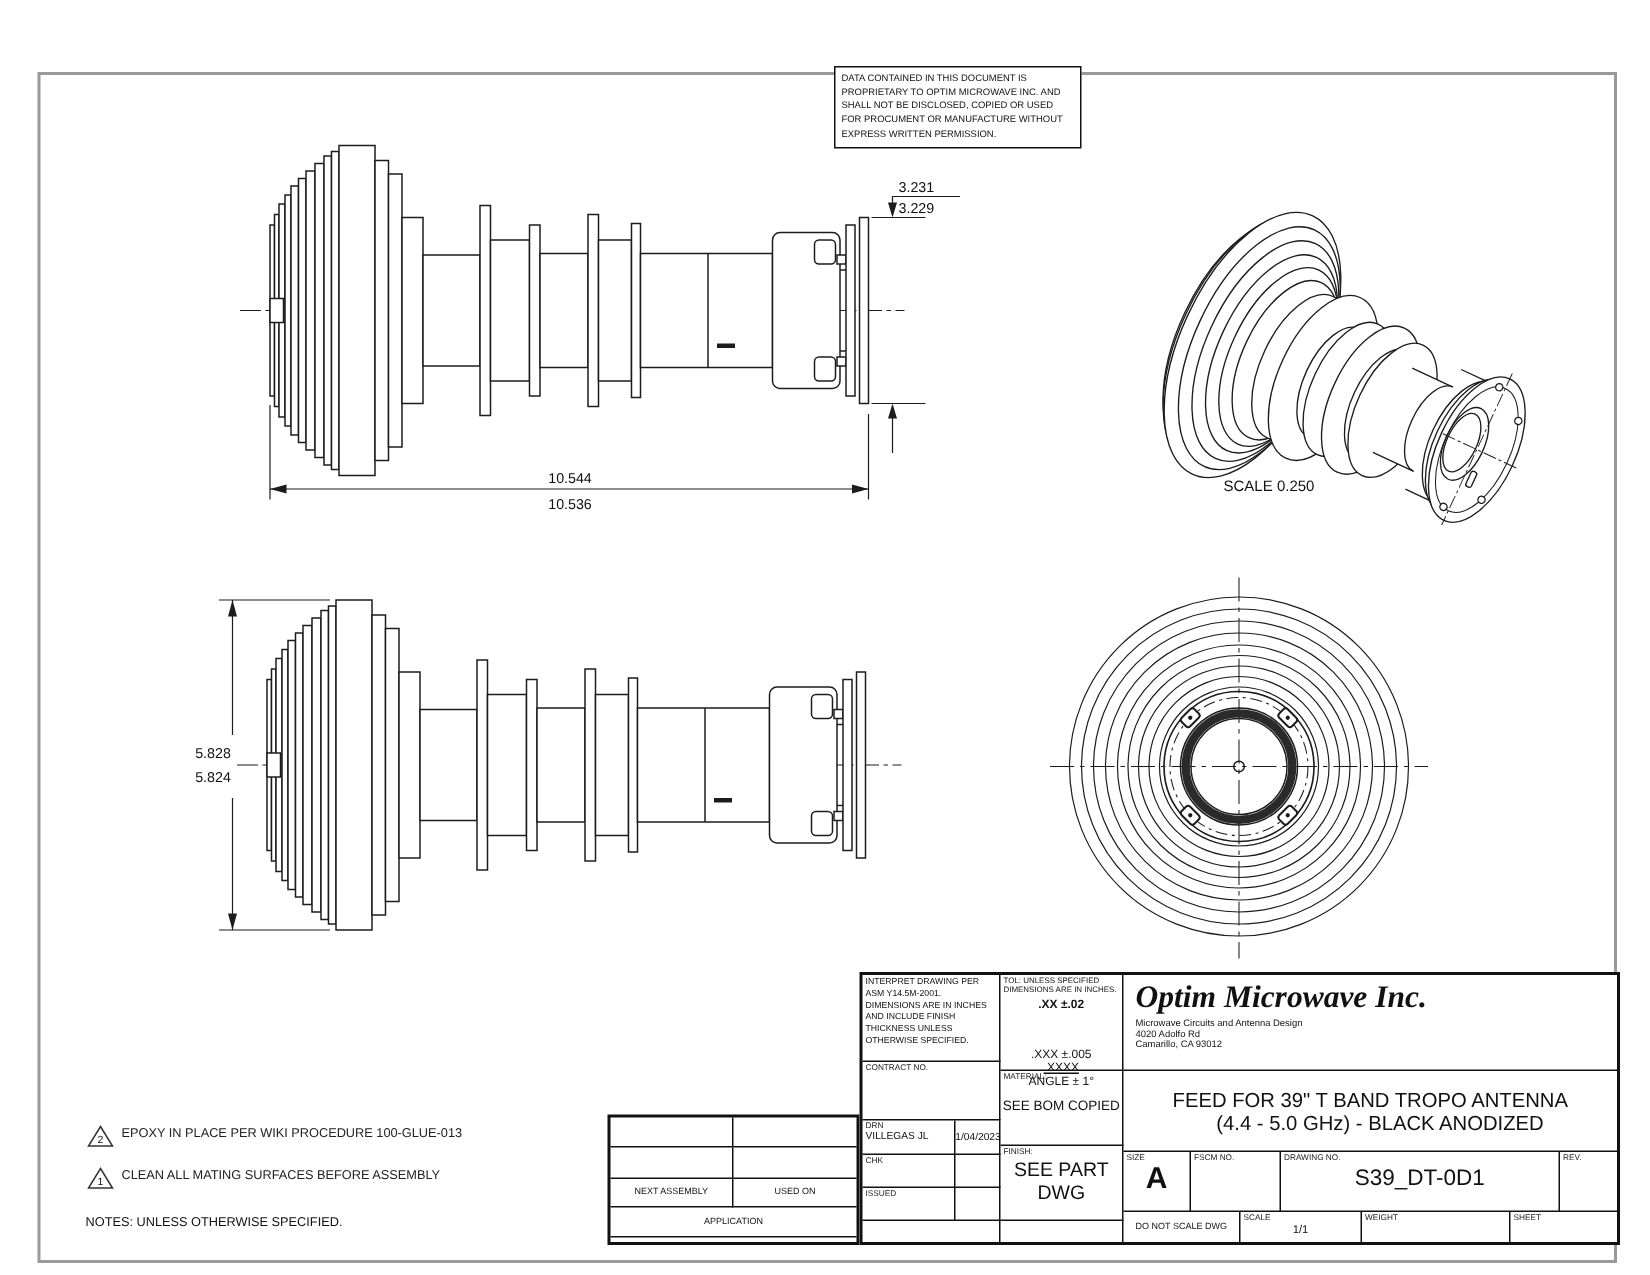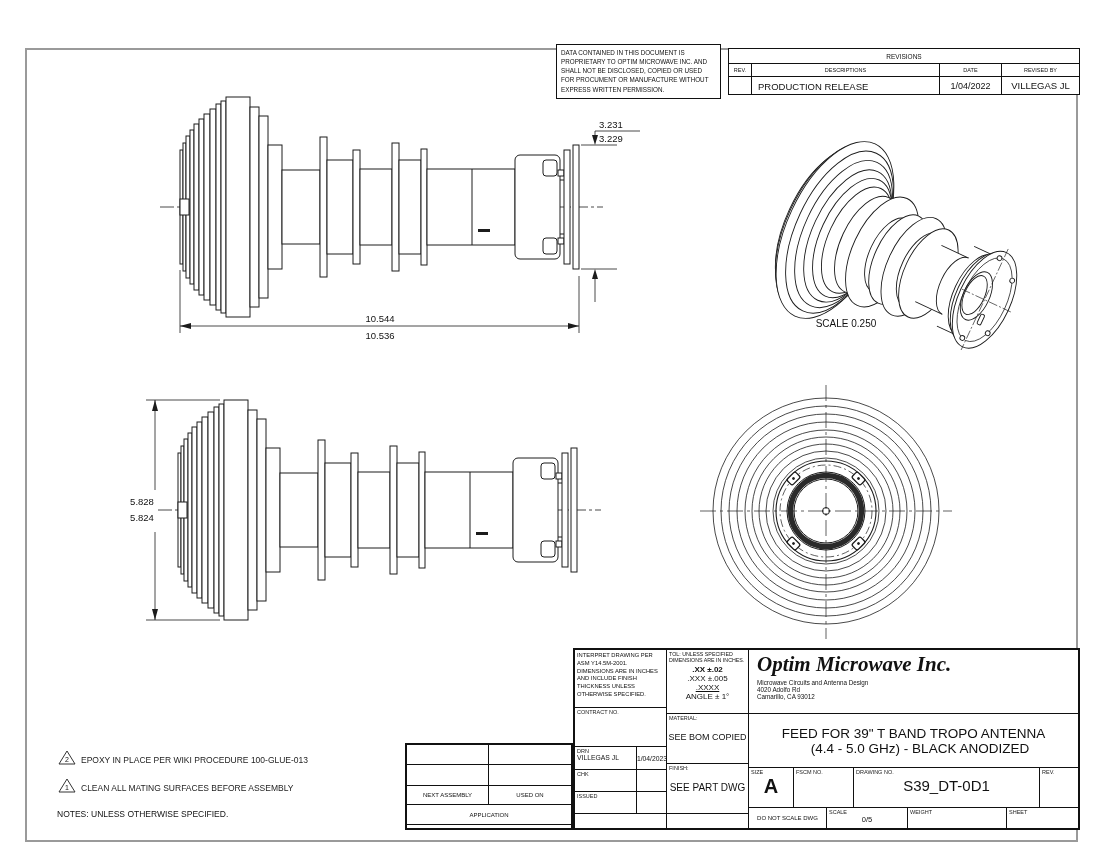--- a/index.html
+++ b/index.html
@@ -6,42 +6,31 @@
   #canvas{position:relative;width:1100px;height:850px;background:#fff;overflow:hidden;
           font-family:"Liberation Sans",sans-serif;color:#111;}
   .abs{position:absolute;}
   .box{position:absolute;border:1px solid #111;box-sizing:border-box;background:#fff;}
   .cell{position:absolute;box-sizing:border-box;}
   .lbl{font-size:5.5px;color:#222;padding:1px 0 0 2px;line-height:1.1;}
   .val-c{display:flex;align-items:center;justify-content:center;text-align:center;}
   svg text{font-family:"Liberation Sans",sans-serif;fill:#111;}
   .sheet-border{position:absolute;left:25px;top:48px;width:1053px;height:794px;
                 border:2px solid #9a9a9a;box-sizing:border-box;}
-  .note-row{position:absolute;display:flex;align-items:flex-end;gap:5px;font-size:8.5px;color:#222;}
+  .note-row{position:absolute;display:flex;align-items:flex-start;gap:5px;font-size:8.5px;color:#222;}
 </style>
 </head>
 <body>
 
 <div id="canvas">
 
   <div class="sheet-border"></div>
 
   <div class="box" style="left:556px;top:44px;width:165px;height:55px;padding:3px 4px;font-size:6.3px;line-height:1.45;">DATA CONTAINED IN THIS DOCUMENT IS PROPRIETARY TO OPTIM MICROWAVE INC. AND SHALL NOT BE DISCLOSED, COPIED OR USED FOR PROCUMENT OR MANUFACTURE WITHOUT EXPRESS WRITTEN PERMISSION.</div>
 
-  <div class="box" style="left:728px;top:48px;width:352px;height:47px;">
-    <div class="cell val-c" style="left:0;top:0;width:350px;height:15px;border-bottom:1px solid #111;font-size:6.5px;">REVISIONS</div>
-    <div class="cell val-c" style="left:0;top:15px;width:22px;height:13px;border-bottom:1px solid #111;font-size:5.5px;">REV.</div>
-    <div class="cell val-c" style="left:22px;top:15px;width:188px;height:13px;border-left:1px solid #111;border-bottom:1px solid #111;font-size:5.5px;">DESCRIPTIONS</div>
-    <div class="cell val-c" style="left:210px;top:15px;width:62px;height:13px;border-left:1px solid #111;border-bottom:1px solid #111;font-size:5.5px;">DATE</div>
-    <div class="cell val-c" style="left:272px;top:15px;width:78px;height:13px;border-left:1px solid #111;border-bottom:1px solid #111;font-size:5.5px;">REVISED BY</div>
-    <div class="cell" style="left:0;top:28px;width:22px;height:17px;"></div>
-    <div class="cell" style="left:22px;top:28px;width:188px;height:17px;border-left:1px solid #111;font-size:9.5px;padding:4px 0 0 6px;">PRODUCTION RELEASE</div>
-    <div class="cell val-c" style="left:210px;top:28px;width:62px;height:17px;border-left:1px solid #111;font-size:9px;">1/04/2022</div>
-    <div class="cell val-c" style="left:272px;top:28px;width:78px;height:17px;border-left:1px solid #111;font-size:9.5px;">VILLEGAS JL</div>
-  </div>
 
   <svg class="abs" style="left:135px;top:80px;" width="520" height="275" viewBox="0 0 520 275">
     <g id="part-side">
       <line x1="25" y1="127" x2="468" y2="127" stroke="#1c1c1c" stroke-width="0.8" stroke-dasharray="14 3 3 3"></line>
       <g fill="#fff" stroke="#1c1c1c" stroke-width="1">
         <rect x="45" y="70" width="3" height="114"></rect>
           <rect x="48" y="63" width="3" height="128"></rect>
         <rect x="51" y="56" width="4" height="142"></rect>
           <rect x="55" y="50" width="4" height="154"></rect>
         <rect x="59" y="44" width="5" height="166"></rect>
@@ -224,21 +213,21 @@
   </div>
 
   <div class="box" style="left:573px;top:648px;width:507px;height:182px;border-width:2px;">
 
     <div class="cell" style="left:0;top:0;width:92px;height:58px;border-right:1px solid #111;border-bottom:1px solid #111;font-size:5.8px;line-height:1.35;padding:2px;">INTERPRET DRAWING PER ASM Y14.5M-2001. DIMENSIONS ARE IN INCHES AND INCLUDE FINISH THICKNESS UNLESS OTHERWISE SPECIFIED.</div>
 
     <div class="cell" style="left:92px;top:0;width:82px;height:64px;border-right:1px solid #111;border-bottom:1px solid #111;text-align:center;">
       <div style="font-size:5.3px;text-align:left;padding:1px 0 0 2px;">TOL: UNLESS SPECIFIED</div>
       <div style="font-size:5.3px;text-align:left;padding:0 0 0 2px;">DIMENSIONS ARE IN INCHES.</div>
       <div style="font-size:8px;margin-top:2px;font-weight:bold;">.XX  ±.02</div>
-      <div style="font-size:8px;">.XXX  ±.005</div>
+      <div style="font-size:8px;margin-top:24px;">.XXX  ±.005</div>
       <div style="font-size:8px;text-decoration:underline;">.XXXX</div>
       <div style="font-size:8px;">ANGLE ± 1°</div>
     </div>
 
     <div class="cell" style="left:174px;top:0;width:329px;height:64px;border-bottom:1px solid #111;padding:2px 16px 0 8px;">
       <div style="font-family:'Liberation Serif',serif;font-weight:bold;font-style:italic;font-size:21px;">Optim Microwave Inc.</div>
       <div style="font-size:6.3px;margin-top:2px;">Microwave Circuits and Antenna Design</div>
       <div style="font-size:6.3px;">4020 Adolfo Rd</div>
       <div style="font-size:6.3px;">Camarillo, CA 93012</div>
     </div>
@@ -271,21 +260,21 @@
     </div>
     <div class="cell" style="left:0;top:142px;width:92px;height:22px;border-right:1px solid #111;border-bottom:1px solid #111;">
       <div class="cell" style="left:0;top:0;width:62px;height:22px;border-right:1px solid #111;">
           <div class="lbl">ISSUED</div>
         </div>
     </div>
     <div class="cell" style="left:0;top:164px;width:92px;height:14px;border-right:1px solid #111;"></div>
 
     <div class="cell" style="left:92px;top:114px;width:82px;height:50px;border-right:1px solid #111;border-bottom:1px solid #111;">
       <div class="lbl">FINISH:</div>
-      <div class="val-c" style="height:32px;font-size:10px;">SEE PART DWG</div>
+      <div class="val-c" style="height:32px;font-size:13px;">SEE PART DWG</div>
     </div>
     <div class="cell" style="left:92px;top:164px;width:82px;height:14px;border-right:1px solid #111;"></div>
 
     <div class="cell" style="left:174px;top:118px;width:329px;height:40px;border-bottom:1px solid #111;">
       <div class="cell" style="left:0;top:0;width:45px;height:40px;border-right:1px solid #111;">
         <div class="lbl">SIZE</div>
         <div style="font-size:20px;font-weight:bold;text-align:center;">A</div>
       </div>
       <div class="cell" style="left:45px;top:0;width:60px;height:40px;border-right:1px solid #111;">
         <div class="lbl">FSCM NO.</div>
@@ -296,21 +285,21 @@
       </div>
       <div class="cell" style="left:291px;top:0;width:38px;height:40px;">
         <div class="lbl">REV.</div>
       </div>
     </div>
 
     <div class="cell" style="left:174px;top:158px;width:329px;height:20px;">
       <div class="cell val-c" style="left:0;top:0;width:78px;height:20px;border-right:1px solid #111;font-size:6px;">DO NOT SCALE DWG</div>
       <div class="cell" style="left:78px;top:0;width:81px;height:20px;border-right:1px solid #111;">
         <div class="lbl">SCALE</div>
-        <div style="font-size:7.5px;text-align:center;">0/5</div>
+        <div style="font-size:7.5px;text-align:center;">1/1</div>
       </div>
       <div class="cell" style="left:159px;top:0;width:99px;height:20px;border-right:1px solid #111;">
         <div class="lbl">WEIGHT</div>
       </div>
       <div class="cell" style="left:258px;top:0;width:71px;height:20px;">
         <div class="lbl">SHEET</div>
         <div style="font-size:7.5px;text-align:center;margin-top:40px;">1 OF 1</div>
       </div>
     </div>
   </div>

